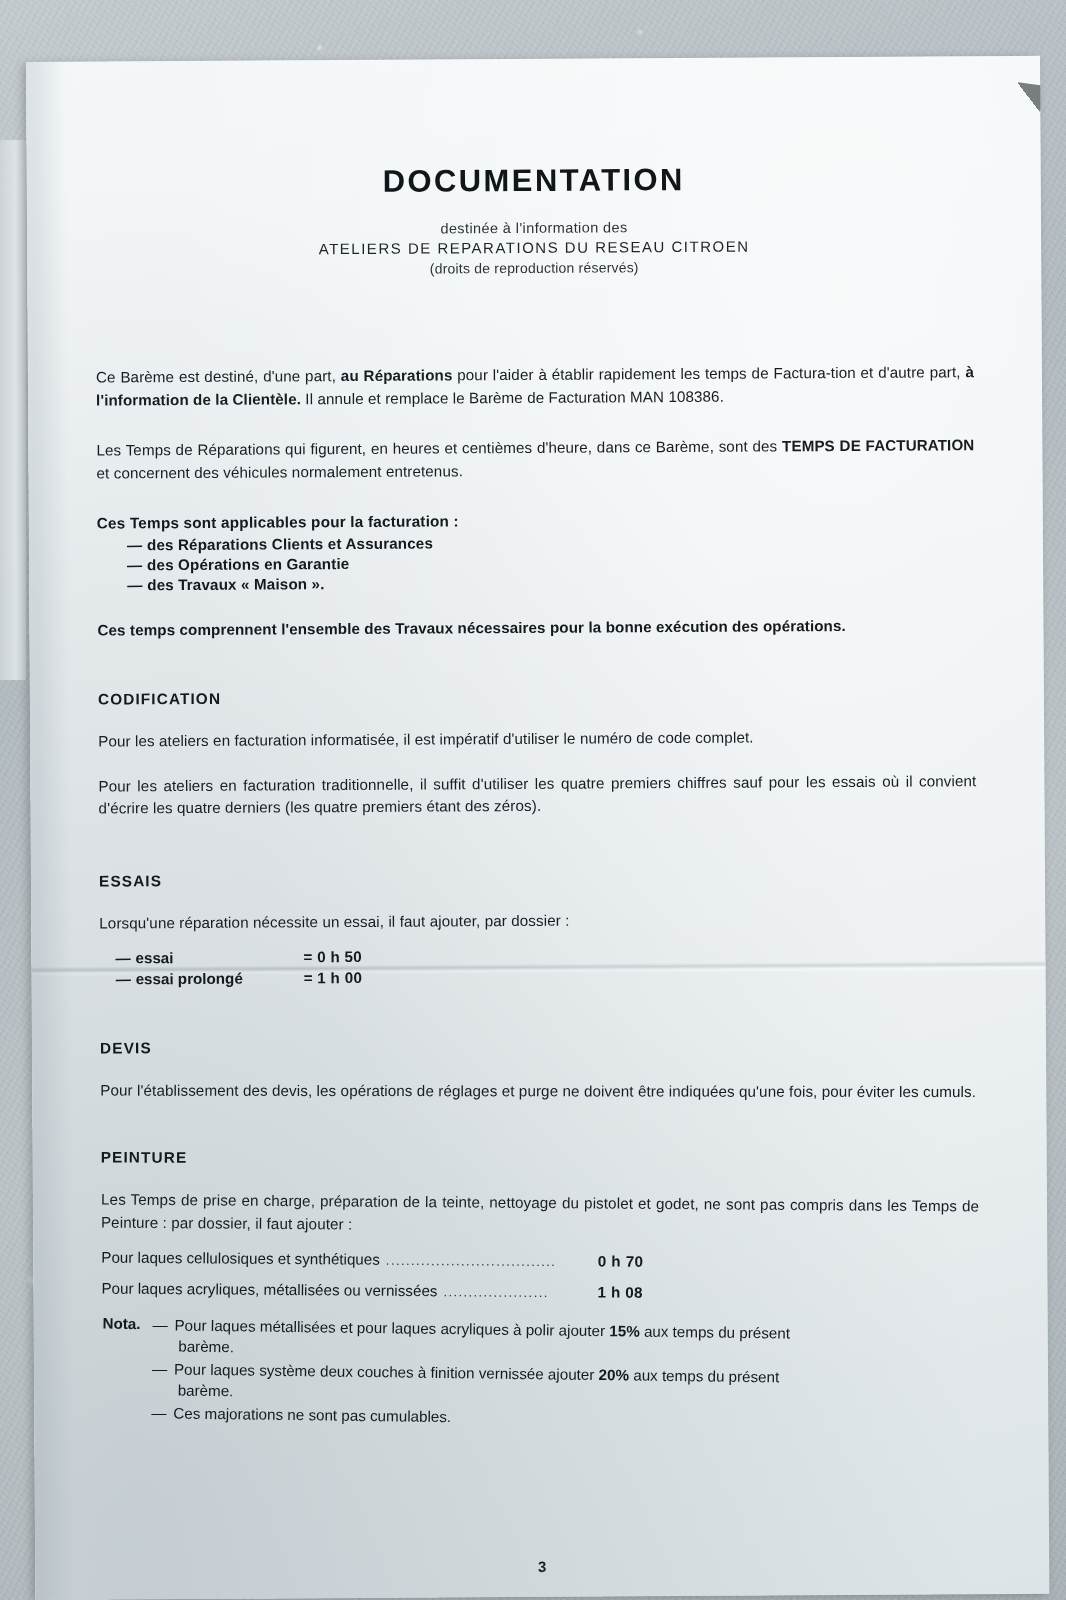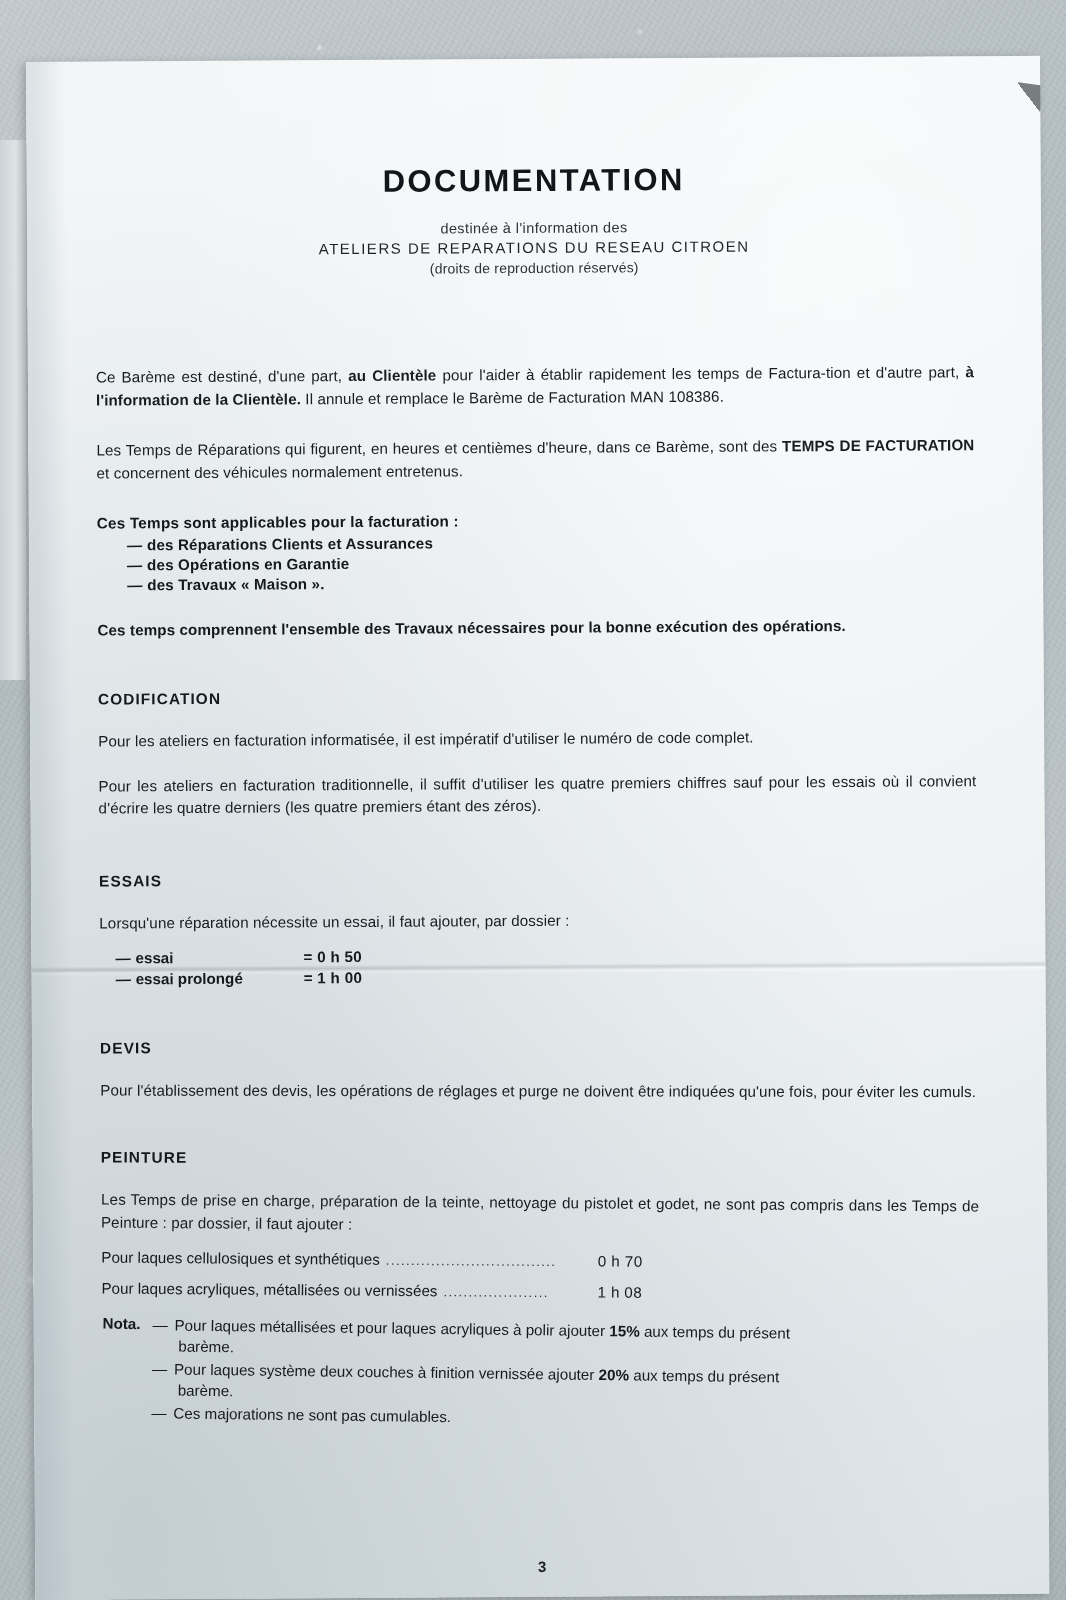--- a/index.html
+++ b/index.html
@@ -216,21 +216,21 @@
     overflow: hidden;
     white-space: nowrap;
     color: #2b3236;
     letter-spacing: 1.4px;
     font-size: 13px;
     padding: 0 6px;
   }
   .dotrow.r1 .dots { width: 206px; }
   .dotrow.r2 .dots { width: 148px; }
   .dotrow .val {
-    font-weight: normal;
+    font-weight: bold;
     letter-spacing: 0.4px;
   }
 
   .nota {
     margin-top: 18px;
     font-size: 15.2px;
     display: flex;
     align-items: flex-start;
   }
   .nota .nota-lbl {
@@ -286,21 +286,21 @@
   <div class="dogear"></div>
   <div class="crease"></div>
 
   <div class="content">
 
     <h1 class="title">DOCUMENTATION</h1>
     <div class="subtitle-1">destinée à l'information des</div>
     <div class="subtitle-2">ATELIERS DE REPARATIONS DU RESEAU CITROEN</div>
     <div class="subtitle-3">(droits de reproduction réservés)</div>
 
-    <p class="para p1"><span>Ce Barème est destiné, d'une part,</span> <span class="b">au Clientèle</span> <span>pour l'aider à établir rapidement les temps de Factura-tion et d'autre part,</span> <span class="b">à l'information de la Clientèle.</span> <span>Il annule et remplace le Barème de Facturation MAN 108386.</span></p>
+    <p class="para p1"><span>Ce Barème est destiné, d'une part,</span> <span class="b">au Réparations</span> <span>pour l'aider à établir rapidement les temps de Factura-tion et d'autre part,</span> <span class="b">à l'information de la Clientèle.</span> <span>Il annule et remplace le Barème de Facturation MAN 108386.</span></p>
 
     <p class="para p2"><span>Les Temps de Réparations qui figurent, en heures et centièmes d'heure, dans ce Barème, sont des</span> <span class="b">TEMPS DE FACTURATION</span> <span>et concernent des véhicules normalement entretenus.</span></p>
 
     <div class="hdr-bold">Ces Temps sont applicables pour la facturation :</div>
     <ul class="dashlist">
       <li><span class="dash">—</span><span>des Réparations Clients et Assurances</span></li>
       <li><span class="dash">—</span><span>des Opérations en Garantie</span></li>
       <li><span class="dash">—</span><span>des Travaux « Maison ».</span></li>
     </ul>
 

